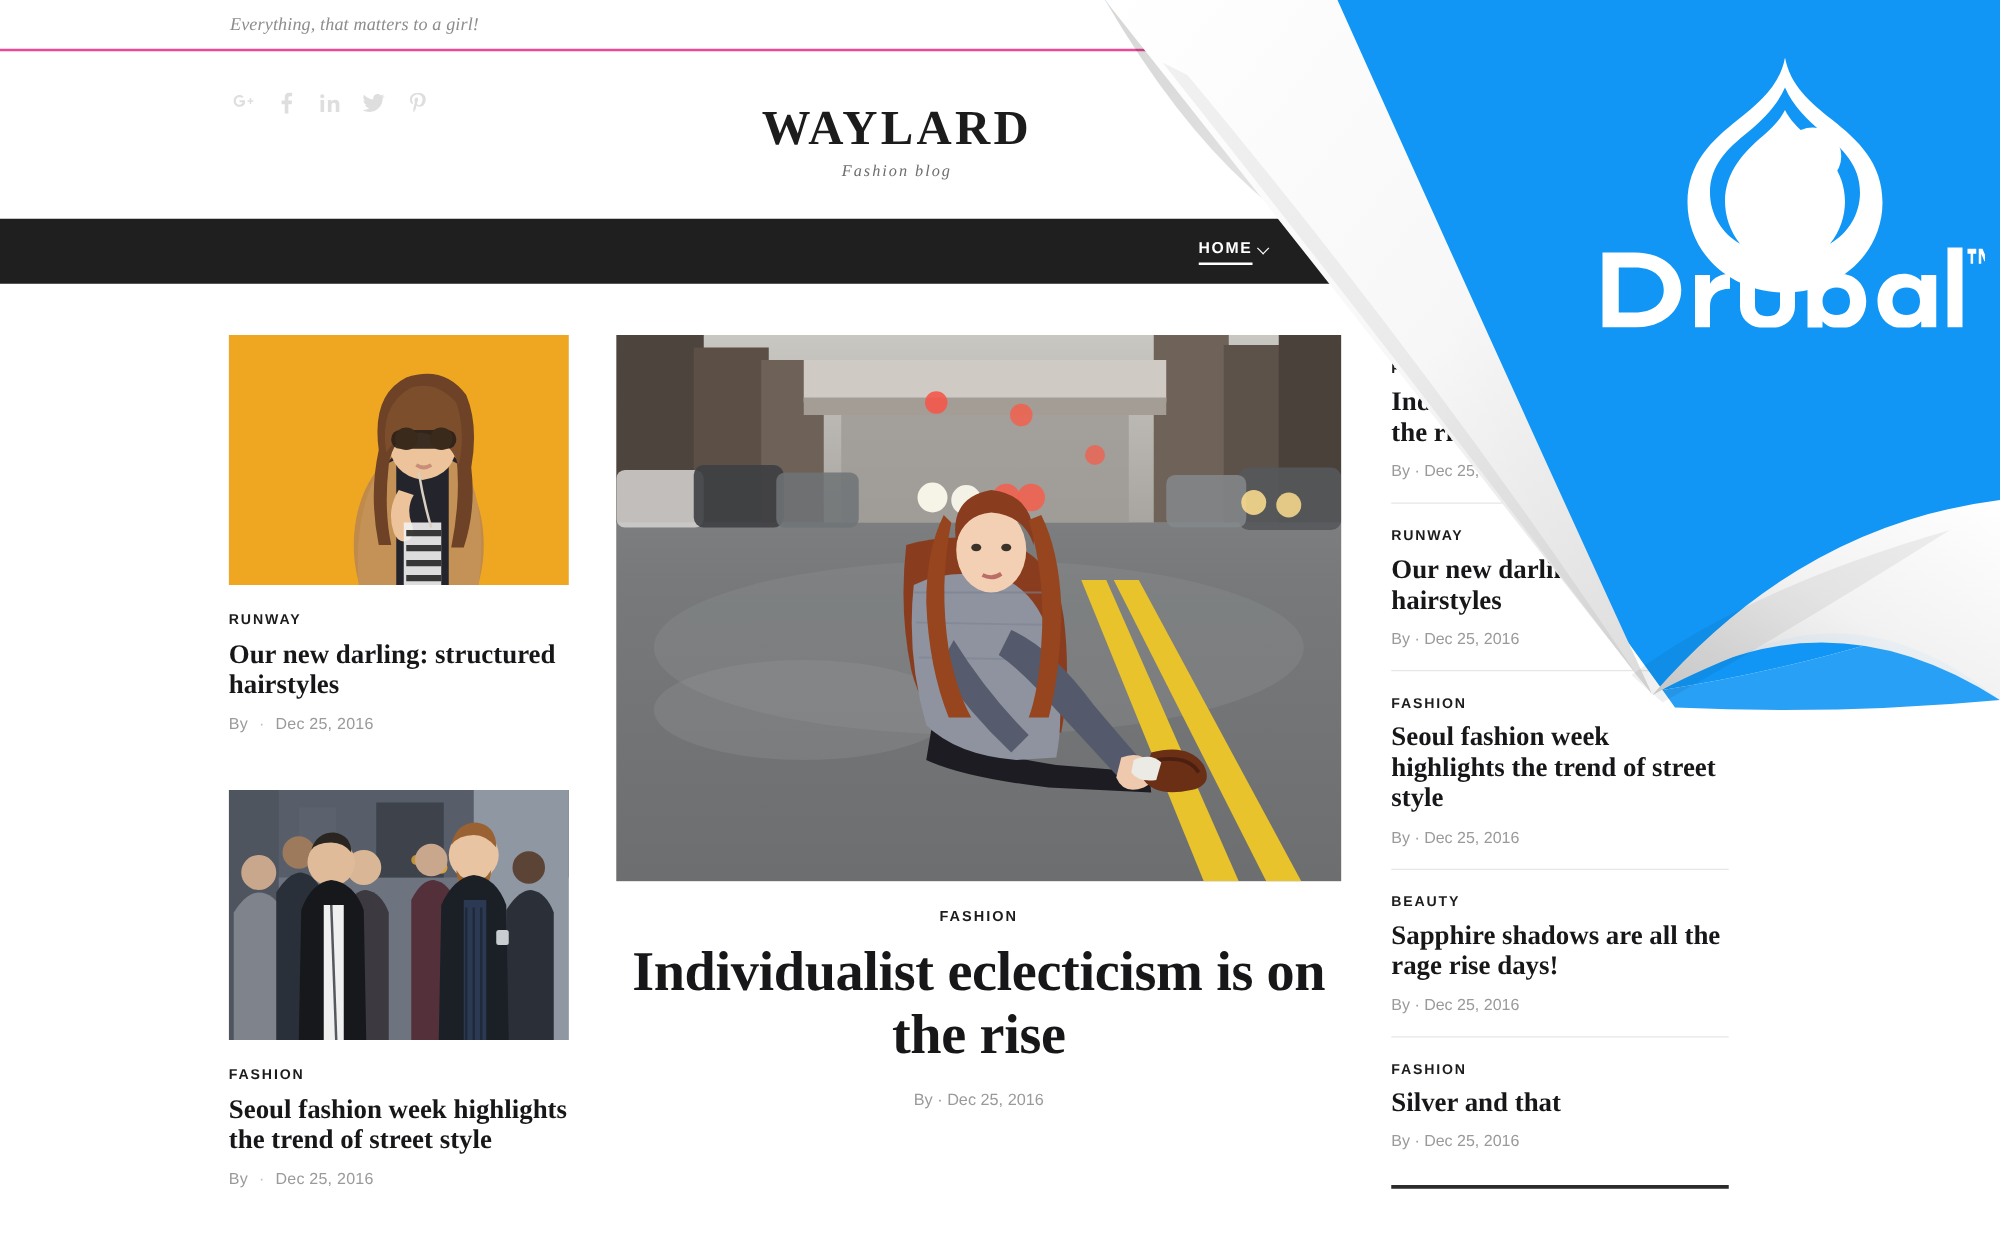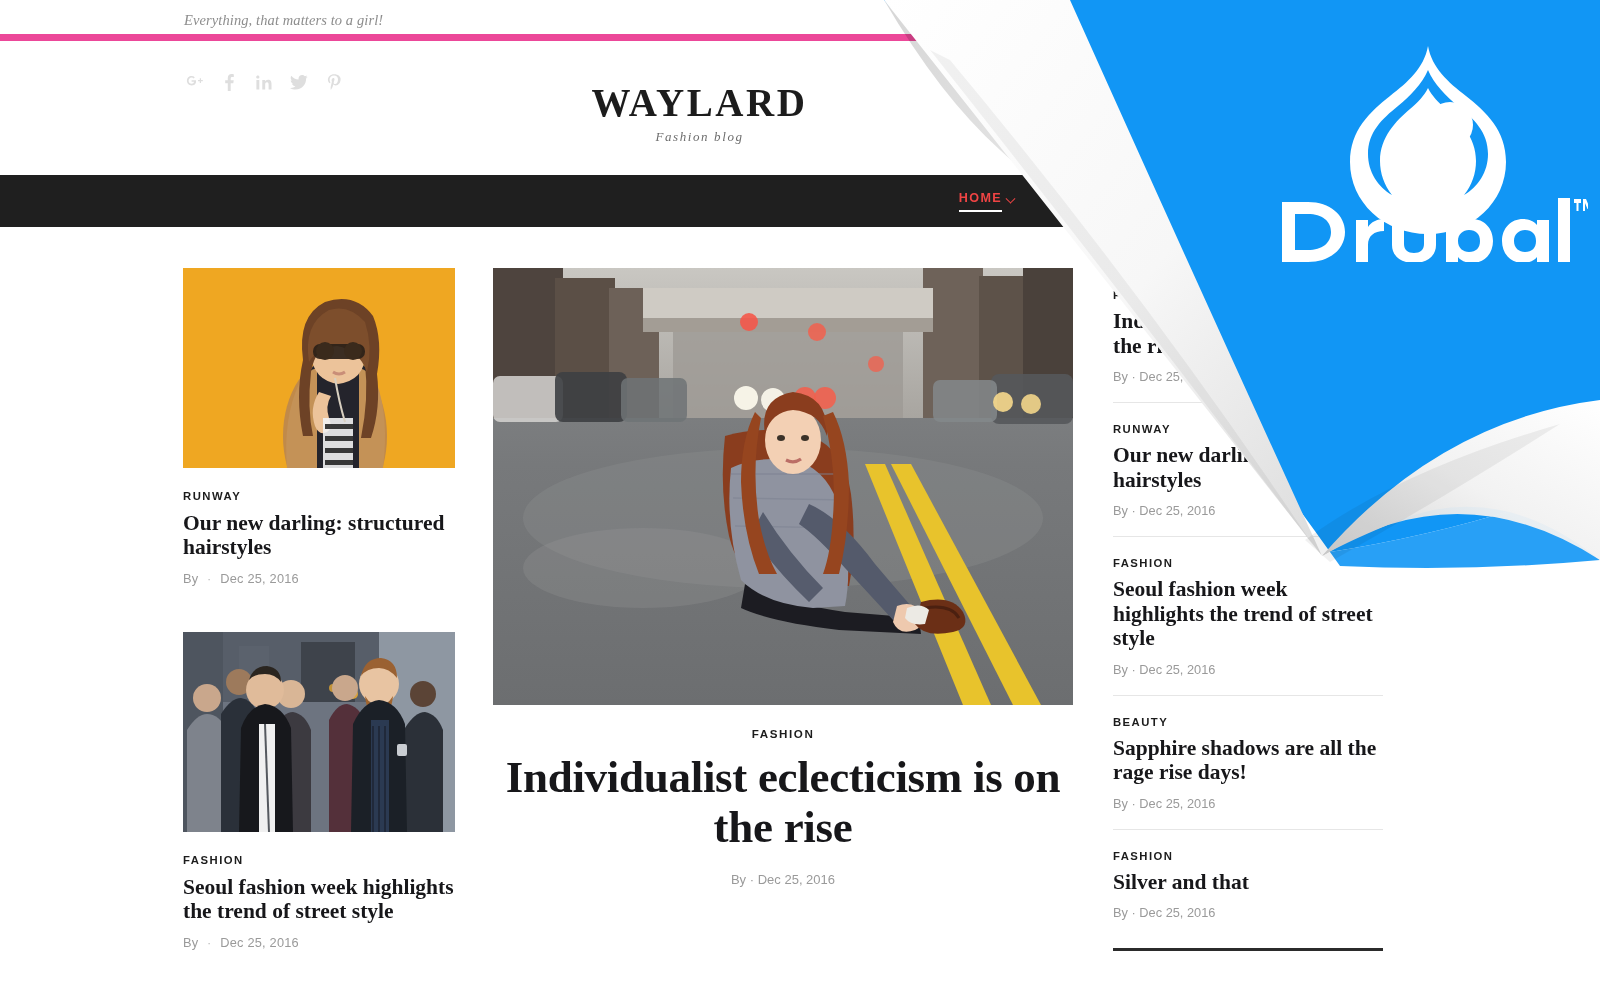--- a/index.html
+++ b/index.html
@@ -20,21 +20,21 @@
     background: #ffffff;
     overflow: hidden;
   }
 
   
   .topbar {
     position: absolute;
     top: 0; left: 0;
     width: 1600px;
     height: 41px;
-    border-bottom: 7px solid #ec4899;
+    border-bottom: 2px solid #ec4899;
     background: #fff;
   }
   .tagline {
     position: absolute;
     left: 184px;
     top: 12px;
     font-family: "Liberation Serif", serif;
     font-style: italic;
     font-size: 14.5px;
     color: #8d8d8d;
@@ -59,21 +59,21 @@
     justify-content: center;
     color: #dedede;
     fill: #dedede;
   }
   .social-icon svg { display: block; }
 
   
   .brand {
     position: absolute;
     top: 82px;
-    left: 0;
+    left: 18px;
     width: 1399px;
     text-align: center;
   }
   .brand-title {
     font-family: "Liberation Serif", serif;
     font-size: 39px;
     font-weight: 700;
     letter-spacing: 2.6px;
     color: #1c1c1c;
     line-height: 1.08;
@@ -111,21 +111,21 @@
     gap: 5px;
     padding: 0 17px;
     height: 52px;
     color: #9b9b9b;
     font-size: 12.6px;
     font-weight: 700;
     letter-spacing: 1.35px;
     white-space: nowrap;
     cursor: pointer;
   }
-  .nav-item.active { color: #ef4444; }
+  .nav-item.active { color: #ffffff; }
   .nav-item.active .nav-label {
     border-bottom: 2px solid #ffffff;
     padding-bottom: 5px;
   }
   .chev {
     display: inline-block;
     width: 7px; height: 7px;
     border-right: 1.6px solid currentColor;
     border-bottom: 1.6px solid currentColor;
     transform: rotate(45deg) translate(-2px,-2px);

